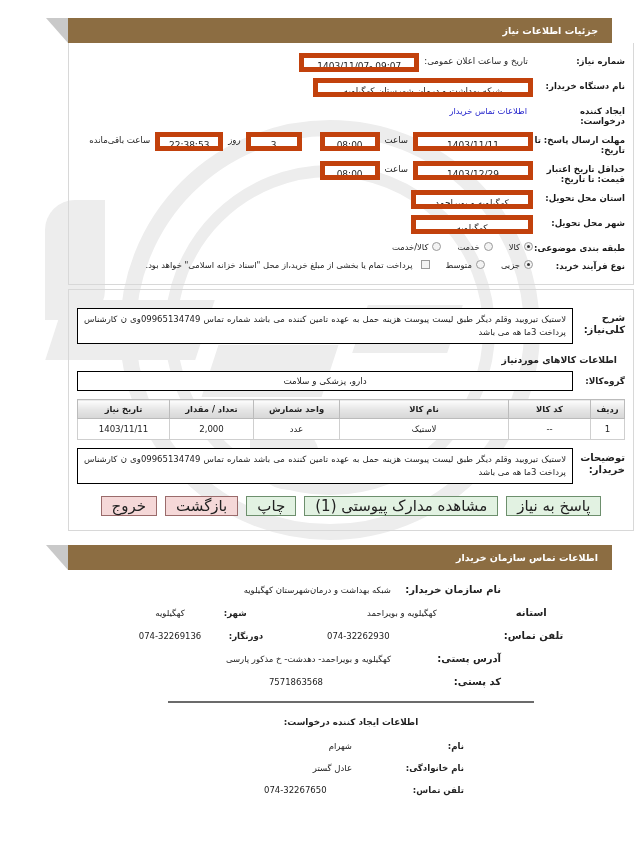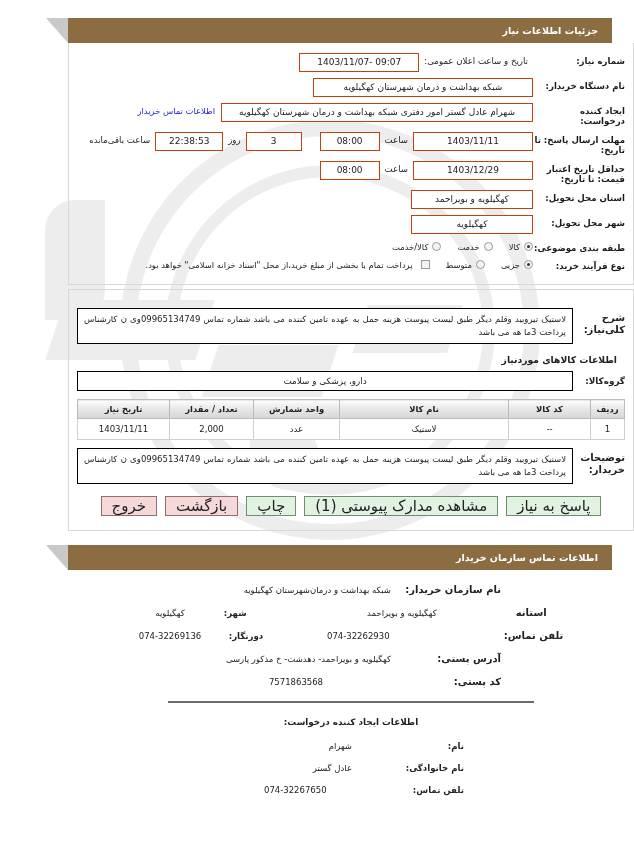--- a/index.html
+++ b/index.html
@@ -90,21 +90,21 @@
     width: 92px;
     min-width: 92px;
     text-align: right;
     padding-top: 3px;
     font-size: 8.6px;
     line-height: 10px;
     color: #1a1a1a;
     font-weight: bold;
   }
   .fld {
-    border: 1px solid #c2410c;
+    border: 5px solid #c2410c;
     background: #fff;
     height: 19px;
     line-height: 17px;
     padding: 0 5px;
     font-size: 9px;
     text-align: center;
     white-space: nowrap;
     overflow: hidden;
     direction: rtl;
   }
@@ -321,21 +321,20 @@
       <div class="fld w-pub ltr">1403/11/07- 09:07</div>
     </div>
 
     <div class="row">
       <div class="lbl">نام دستگاه خریدار:</div>
       <div class="fld w-org">شبکه بهداشت و درمان شهرستان  کهگیلویه</div>
     </div>
 
     <div class="row">
       <div class="lbl">ایجاد کننده درخواست:</div>
-      <div class="fld w-creator">شهرام عادل گستر امور دفتری شبکه بهداشت و درمان شهرستان  کهگیلویه</div>
       <a class="linkish">اطلاعات تماس خریدار</a>
     </div>
 
     <div class="row">
       <div class="lbl">مهلت ارسال پاسخ: تا تاریخ:</div>
       <div class="fld w-date ltr">1403/11/11</div>
       <div class="mid">ساعت</div>
       <div class="fld w-time ltr">08:00</div>
       <div style="width:18px"></div>
       <div class="fld w-days ltr">3</div>

